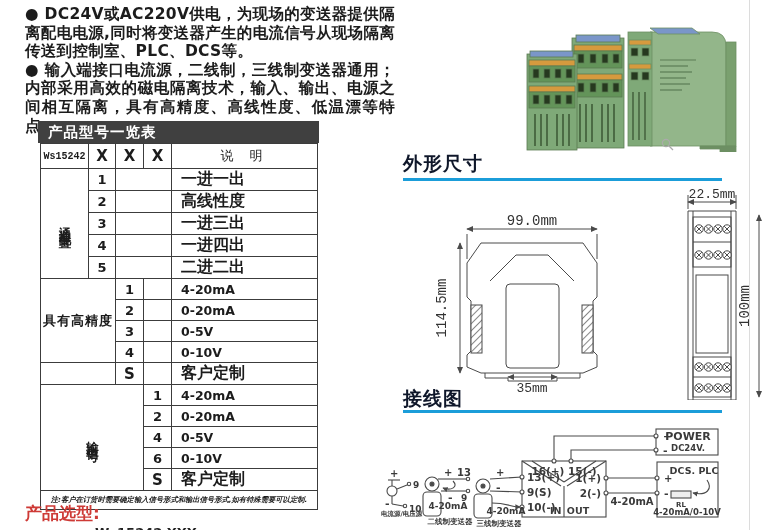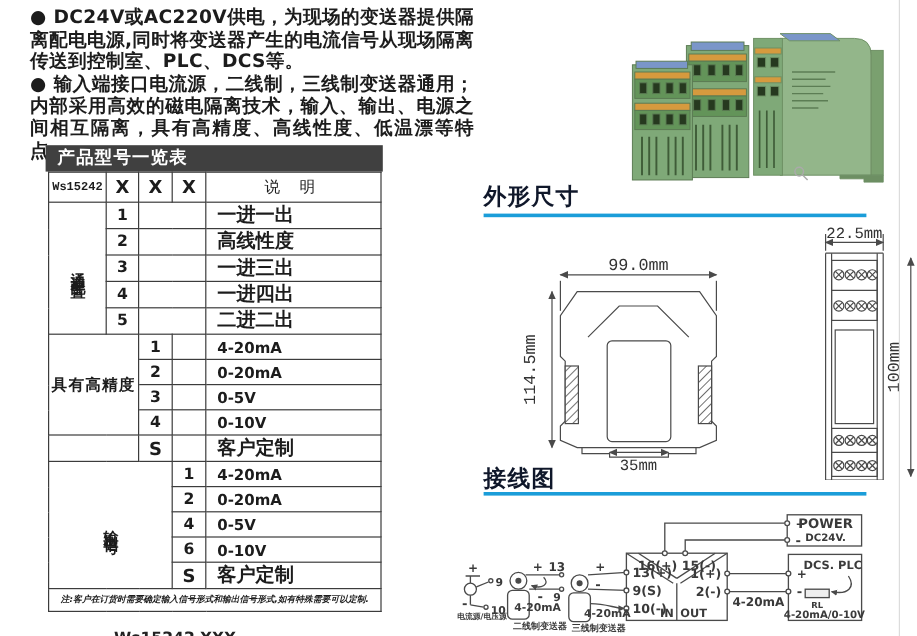--- a/index.html
+++ b/index.html
@@ -151,20 +151,21 @@
     <tr>
           <td class="digit big">S</td>
           <td class="desc cjk">客户定制</td>
         </tr>
     <tr class="noterow">
           <td colspan="5">注:客户在订货时需要确定输入信号形式和输出信号形式,如有特殊需要可以定制.</td>
         </tr>
   </tbody>
     </table>
 
+  <div class="selection-title">产品选型:</div>
   <div class="selection-partial">Ws15242-XXX</div>
 
   <svg class="photo" width="262" height="150" viewBox="0 0 262 150">
     <rect x="0" y="0" width="262" height="150" fill="#ffffff"></rect>
 
     <g stroke="#5a7a52" stroke-width="0.8">
       <rect x="72" y="36" width="52" height="110" fill="#7FA978"></rect>
       <rect x="76" y="33" width="44" height="7" fill="#7A96C9"></rect>
       <rect x="74" y="43" width="48" height="6" fill="#D69A3E"></rect>
       <rect x="74" y="49" width="48" height="17" fill="#639459"></rect>

